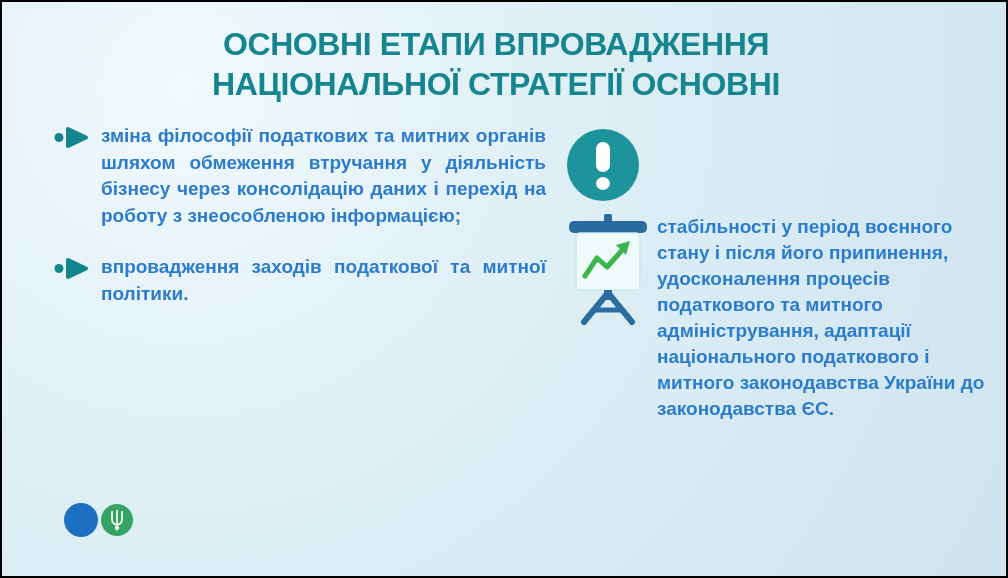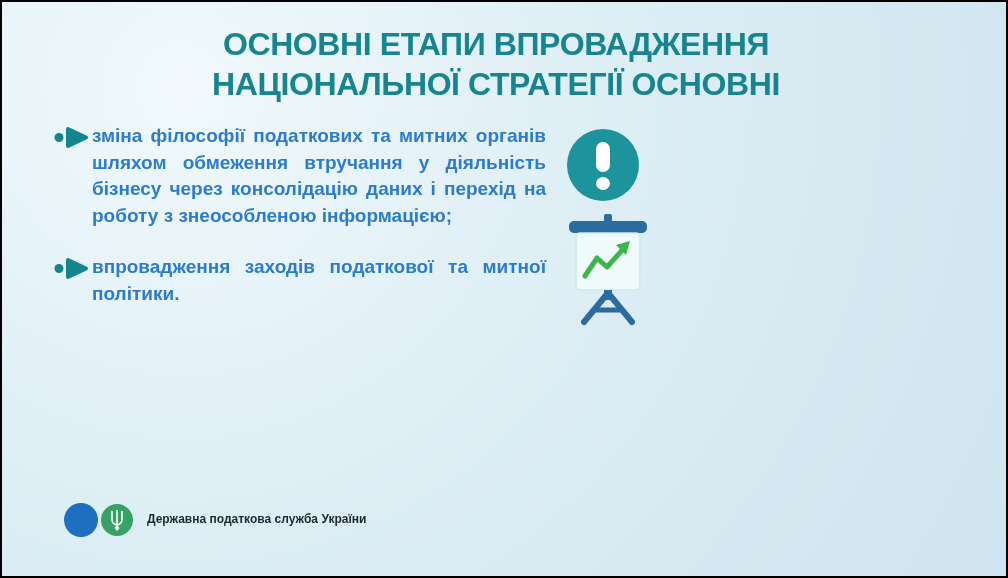--- a/index.html
+++ b/index.html
@@ -24,20 +24,21 @@
     letter-spacing: -0.4px;
   }
   
   .left-col {
     position: absolute;
     left: 52px; top: 121px;
     width: 492px;
   }
   .bullet {
     display: flex;
+    gap: 9px;
     margin-bottom: 25px;
   }
   .bullet .b-icon { flex: 0 0 38px; margin-top: 1px; }
   .bullet-text {
     text-align: justify;
     color: #2b7ccd;
     font-weight: bold;
     font-size: 19px;
     line-height: 1.4;
   }
@@ -157,32 +158,32 @@
             <rect x="9" y="19" width="64" height="57" rx="4" fill="#effbfa" stroke="#cde9ea" stroke-width="1.5"></rect>
             <polyline points="18,62 30,44 40,53 58,33" fill="none" stroke="#3cb54a" stroke-width="5" stroke-linecap="round" stroke-linejoin="round"></polyline>
             <polygon points="63,27 49,31 59,41" fill="#3cb54a"></polygon>
             <rect x="37" y="76" width="8" height="10" fill="#2a6ba0"></rect>
             <path d="M40 80 L17 108" stroke="#2a6ba0" stroke-width="6" stroke-linecap="round" fill="none"></path>
             <path d="M42 80 L65 108" stroke="#2a6ba0" stroke-width="6" stroke-linecap="round" fill="none"></path>
             <path d="M27 96 L55 96" stroke="#2a6ba0" stroke-width="5" stroke-linecap="round" fill="none"></path>
           </svg>
         </span>
       </div>
+      <div class="right-text">стабільності у період воєнного стану і після його припинення, удосконалення процесів податкового та митного адміністрування, адаптації національного податкового і митного законодавства України до законодавства ЄС.</div>
     </div>
 
   </div>
 
   <div class="footer">
     <div class="logo-blue"></div>
     <div class="logo-green">
       <svg width="18" height="24" viewBox="0 0 18 24">
         <path d="M9 2 V16" stroke="#ffffff" stroke-width="1.6" fill="none"></path>
         <path d="M4 3 V11 Q4 16 9 17" stroke="#ffffff" stroke-width="1.6" fill="none"></path>
         <path d="M14 3 V11 Q14 16 9 17" stroke="#ffffff" stroke-width="1.6" fill="none"></path>
         <path d="M9 17 L6.5 20 L9 23 L11.5 20 Z" fill="#ffffff"></path>
       </svg>
     </div>
     <div class="footer-text">
-      <div>Державна податкова служба України</div>
     </div>
   </div>
 
 </div>
 
 </body></html>

